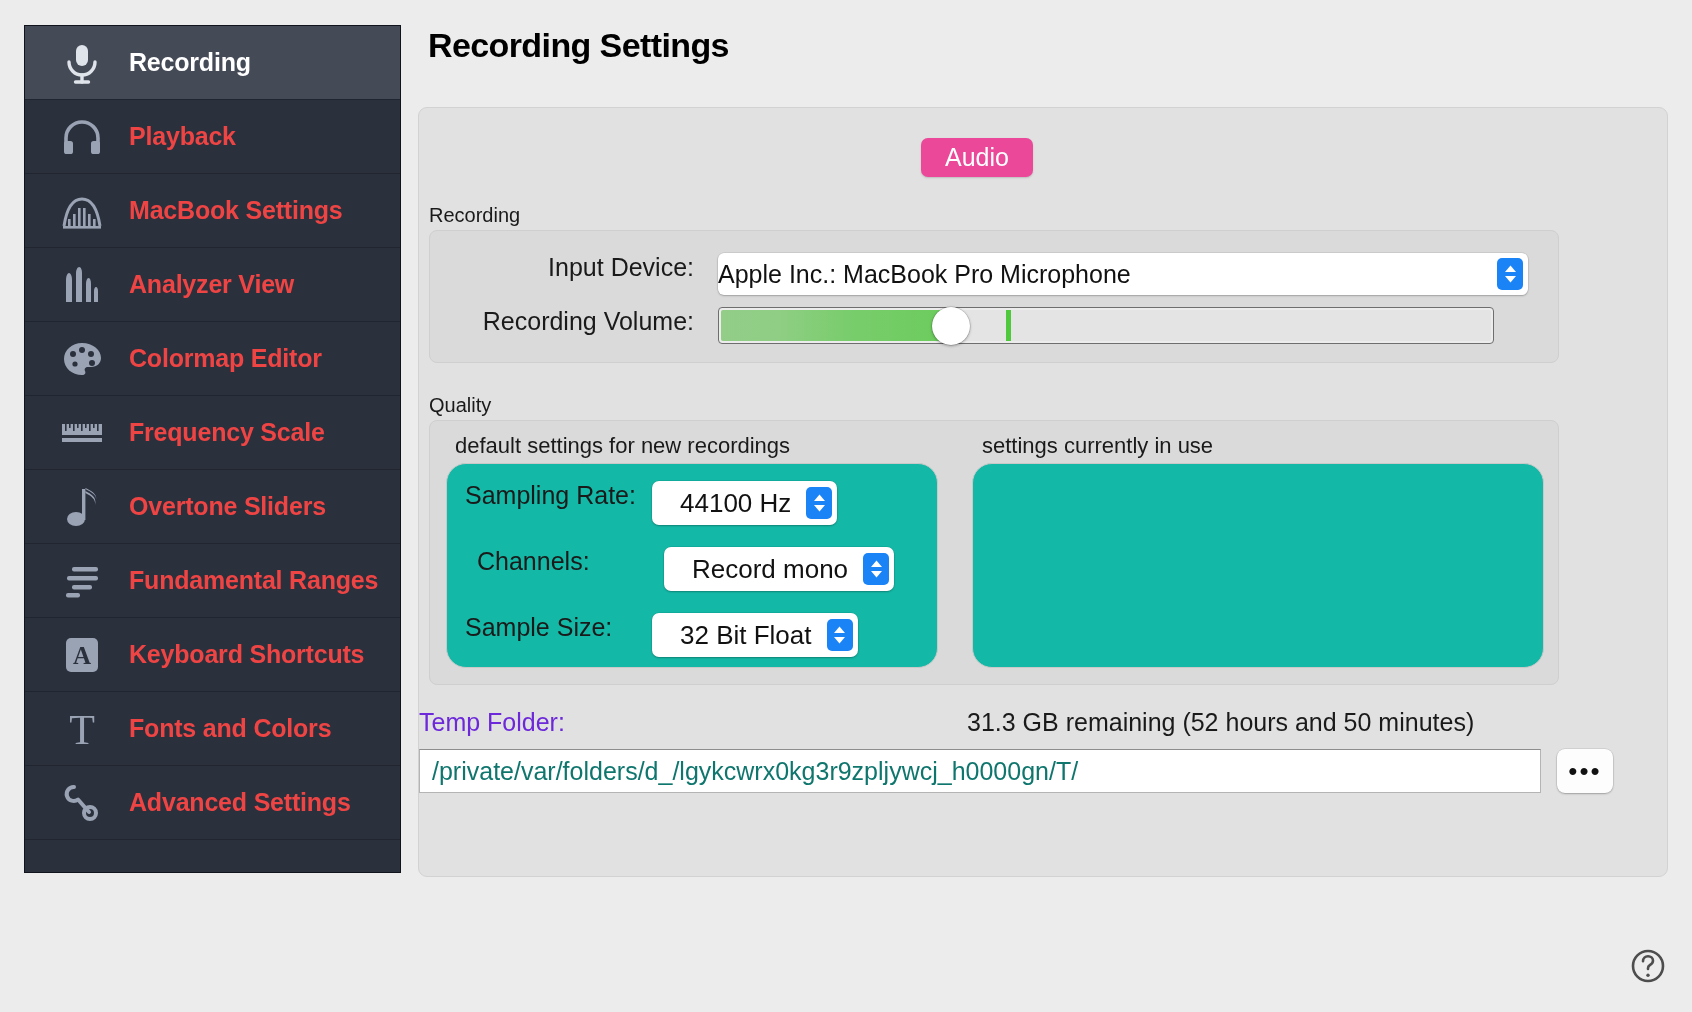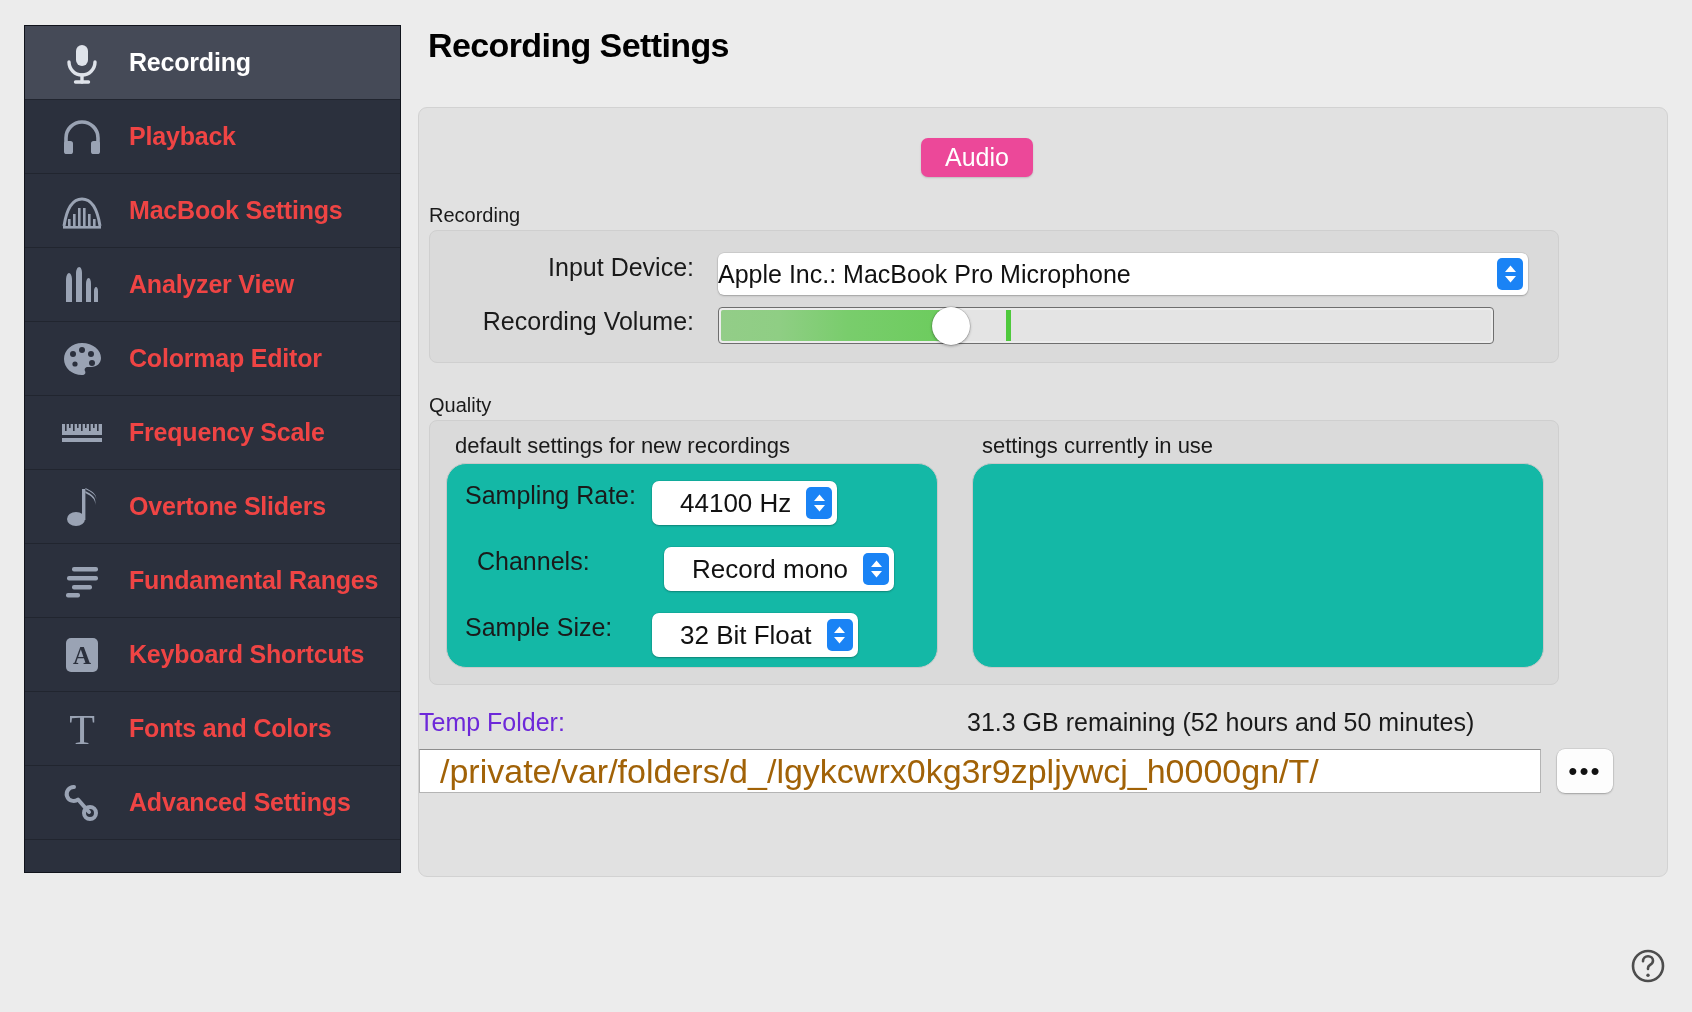--- a/index.html
+++ b/index.html
@@ -205,23 +205,23 @@
   
   .temp-label { position: absolute; font-size: 25px; color: #6d28d9; }
   .temp-remaining { position: absolute; font-size: 25px; color: #1a1a1a; }
   .path-field {
     position: absolute;
     background: #ffffff;
     border: 1px solid #b4b4b4;
     border-top-color: #8d8d8d;
     height: 44px;
     display: flex; align-items: center;
-    padding-left: 20px;
-    font-size: 34px;
-    color: #a16207;
+    padding-left: 12px;
+    font-size: 25px;
+    color: #0f766e;
     white-space: nowrap;
     overflow: hidden;
   }
   .dots-btn {
     position: absolute;
     width: 56px; height: 44px;
     background: #fdfdfd;
     border-radius: 8px;
     display: flex; align-items: center; justify-content: center;
     box-shadow: 0 1px 2px rgba(0,0,0,0.24), 0 0 0 0.5px rgba(0,0,0,0.12);

